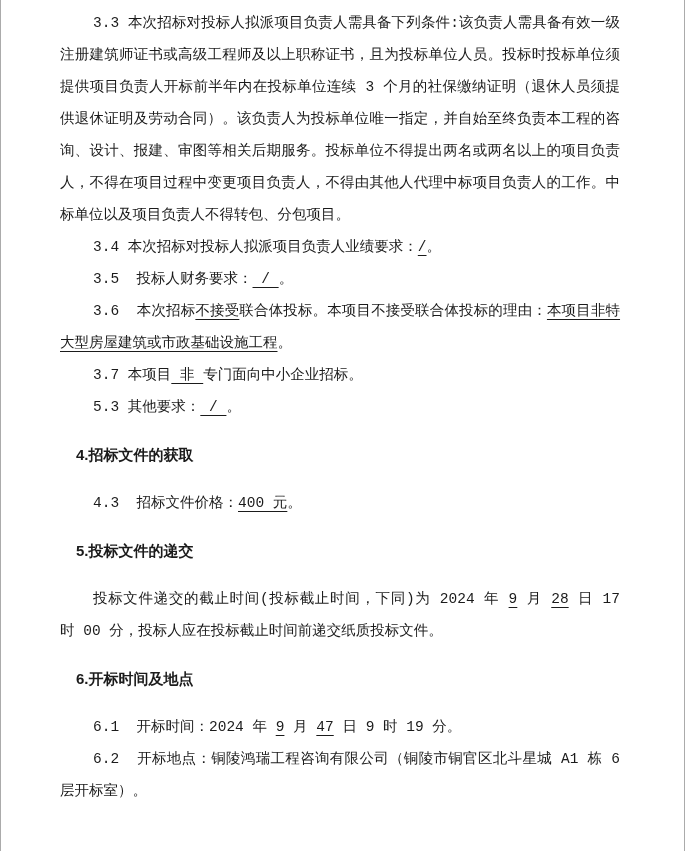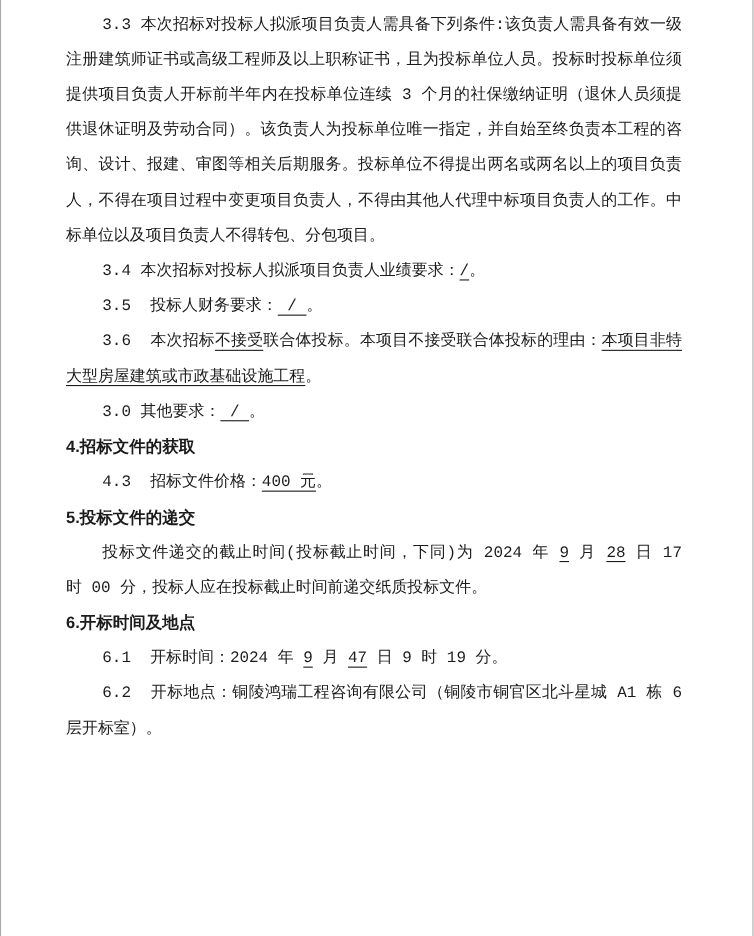--- a/index.html
+++ b/index.html
@@ -19,21 +19,21 @@
   }
   p.para {
     margin: 0;
     font-size: 14.5px;
     line-height: 32px;
     text-align: justify;
     text-justify: inter-ideograph;
     word-break: break-word;
   }
   p.heading {
-    margin: 0;
+    margin: 16px;
     font-size: 15px;
     line-height: 32px;
     font-weight: 700;
     text-align: left;
   }
   .indent { text-indent: 33px; font-family: Liberation Mono, monospace; }
   .u {
     text-decoration: underline;
     text-decoration-thickness: 1px;
     text-underline-offset: 3.5px;
@@ -41,21 +41,22 @@
 </style>
 </head>
 <body>
 
 <main class="page">
   <article class="doc" id="doc">
       <p class="para indent"><span>3.3 本次招标对投标人拟派项目负责人需具备下列条件:该负责人需具备有效一级注册建筑师证书或高级工程师及以上职称证书，且为投标单位人员。投标时投标单位须提供项目负责人开标前半年内在投标单位连续 3 个月的社保缴纳证明（退休人员须提供退休证明及劳动合同）。该负责人为投标单位唯一指定，并自始至终负责本工程的咨询、设计、报建、审图等相关后期服务。投标单位不得提出两名或两名以上的项目负责人，不得在项目过程中变更项目负责人，不得由其他人代理中标项目负责人的工作。中标单位以及项目负责人不得转包、分包项目。</span></p>
       <p class="para indent"><span>3.4 本次招标对投标人拟派项目负责人业绩要求：</span><span class="u">/</span><span>。</span></p>
       <p class="para indent"><span>3.5&nbsp; 投标人财务要求：</span><span class="u">&nbsp;/&nbsp;</span><span>。</span></p>
       <p class="para indent"><span>3.6&nbsp; 本次招标</span><span class="u">不接受</span><span>联合体投标。本项目不接受联合体投标的理由：</span><span class="u">本项目非特大型房屋建筑或市政基础设施工程</span><span>。</span></p>
-      <p class="para indent"><span>3.0 其他要求：</span><span class="u">&nbsp;/&nbsp;</span><span>。</span></p>
+      <p class="para indent"><span>3.7 本项目</span><span class="u">&nbsp;非&nbsp;</span><span>专门面向中小企业招标。</span></p>
+      <p class="para indent"><span>5.3 其他要求：</span><span class="u">&nbsp;/&nbsp;</span><span>。</span></p>
       <p class="heading"><span>4.招标文件的获取</span></p>
       <p class="para indent"><span>4.3&nbsp; 招标文件价格：</span><span class="u">400 元</span><span>。</span></p>
       <p class="heading"><span>5.投标文件的递交</span></p>
       <p class="para indent"><span>投标文件递交的截止时间(投标截止时间，下同)为 2024 年 </span><span class="u">9</span><span> 月 </span><span class="u">28</span><span> 日 17 时 00 分，投标人应在投标截止时间前递交纸质投标文件。</span></p>
       <p class="heading"><span>6.开标时间及地点</span></p>
       <p class="para indent"><span>6.1&nbsp; 开标时间：2024 年 </span><span class="u">9</span><span> 月 </span><span class="u">47</span><span> 日 9 时 19 分。</span></p>
       <p class="para indent"><span>6.2&nbsp; 开标地点：铜陵鸿瑞工程咨询有限公司（铜陵市铜官区北斗星城 A1 栋 6 层开标室）。</span></p>
     </article>
 </main>
 

